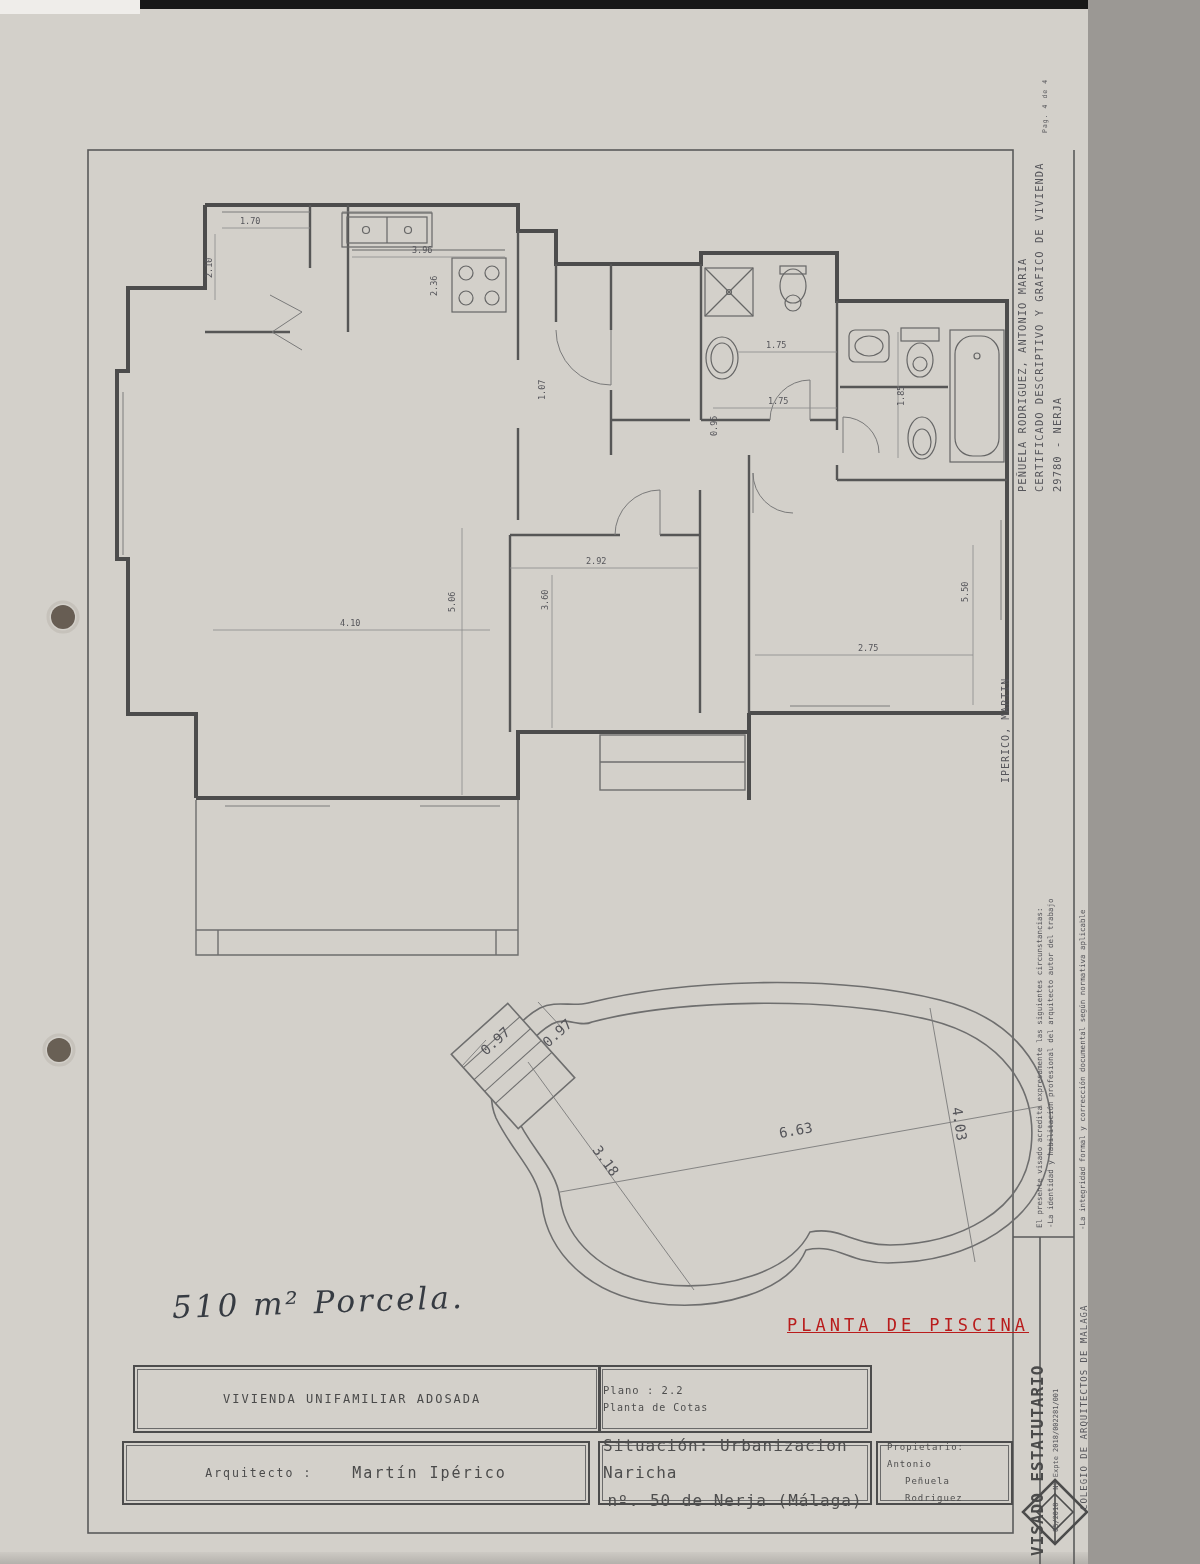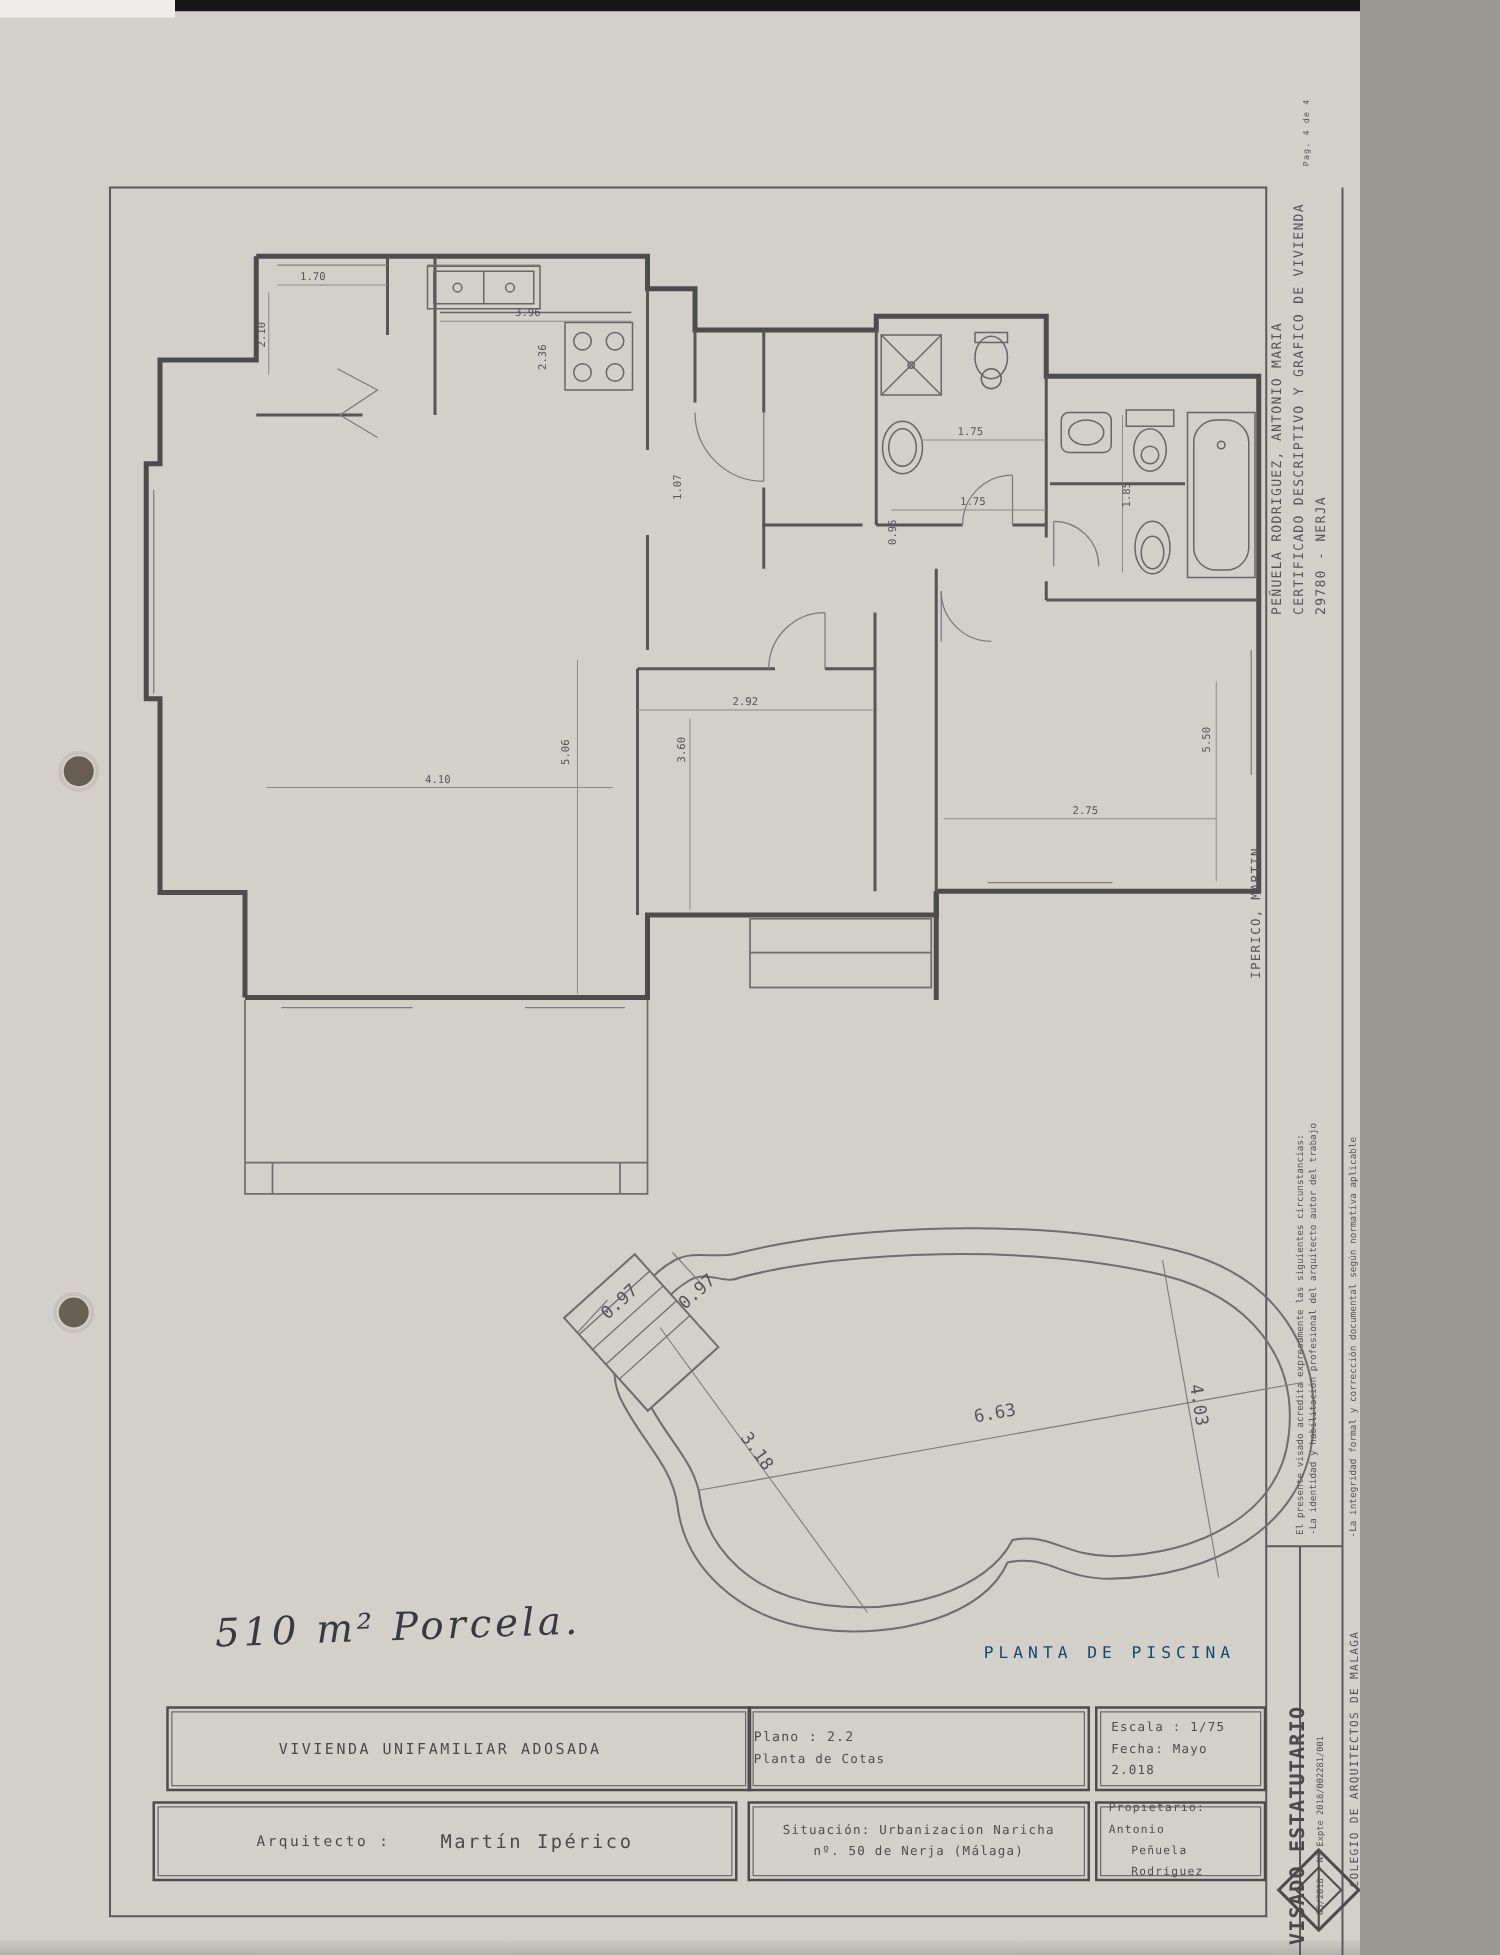--- a/index.html
+++ b/index.html
@@ -16,21 +16,21 @@
          color:#55555a;letter-spacing:1px;}
   .cell{position:absolute;border:2px solid #4c4c4c;box-sizing:border-box;}
   .cell .inner{position:absolute;inset:2px;border:1px solid #6a6a6a;box-sizing:border-box;
                display:flex;flex-direction:column;justify-content:center;}
   .cell .inner.row{flex-direction:row;align-items:center;}
   .tb-text{letter-spacing:2px;font-size:12px;color:#4a4a4a;}
   .small-tb{font-size:10.5px;letter-spacing:1px;line-height:1.7;}
   .hand{position:absolute;left:172px;top:1284px;font-size:31px;color:#363b42;
         font-family:"DejaVu Serif","Liberation Serif",serif;font-style:italic;
         transform:rotate(-2deg);letter-spacing:3px;}
-  .pool-caption{position:absolute;left:787px;top:1315px;font-size:13px;letter-spacing:4px;color:#0c4a6e;}
+  .pool-caption{position:absolute;left:787px;top:1315px;font-size:17px;letter-spacing:4px;color:#b91c1c;text-decoration:underline;}
   svg text{font-family:"DejaVu Sans Mono","Liberation Mono",monospace;fill:#55555a;}
 </style>
 </head>
 <body>
 
 <div class="page">
 
   <div class="scan-top"></div>
   <div class="scan-top-left"></div>
   <div class="scan-right"></div>
@@ -273,35 +273,29 @@
     <div class="inner" style="padding-left:85px">
       <span class="tb-text">VIVIENDA UNIFAMILIAR ADOSADA</span>
     </div>
   </div>
   <div class="cell" style="left:598px;top:1365px;width:274px;height:68px">
     <div class="inner small-tb" style="">
       <span>Plano : 2.2</span>
       <span style="font-size:10px">Planta de Cotas</span>
     </div>
   </div>
-  <div class="cell" style="left:876px;top:1365px;width:137px;height:68px">
-    <div class="inner small-tb" style="padding-left:8px;font-size:10px">
-      <span>Escala : 1/75</span>
-      <span>Fecha: Mayo 2.018</span>
-    </div>
-  </div>
 
   <div class="cell" style="left:122px;top:1441px;width:468px;height:64px">
     <div class="inner row" style="gap:40px">
       <span class="tb-text" style="font-size:11.5px">Arquitecto :</span>
       <span class="tb-text" style="font-size:15px">Martín Ipérico</span>
     </div>
   </div>
   <div class="cell" style="left:598px;top:1441px;width:274px;height:64px">
-    <div class="inner small-tb" style="align-items:center;text-align:center;font-size:10px">
+    <div class="inner small-tb" style="align-items:center;font-size:16px">
       <span>Situación: Urbanizacion Naricha</span>
       <span>nº. 50 de Nerja (Málaga)</span>
     </div>
   </div>
   <div class="cell" style="left:876px;top:1441px;width:137px;height:64px">
     <div class="inner small-tb" style="padding-left:6px;font-size:9px;line-height:1.9">
       <span>Propietario: Antonio</span>
       <span style="padding-left:18px">Peñuela Rodriguez</span>
     </div>
   </div>

